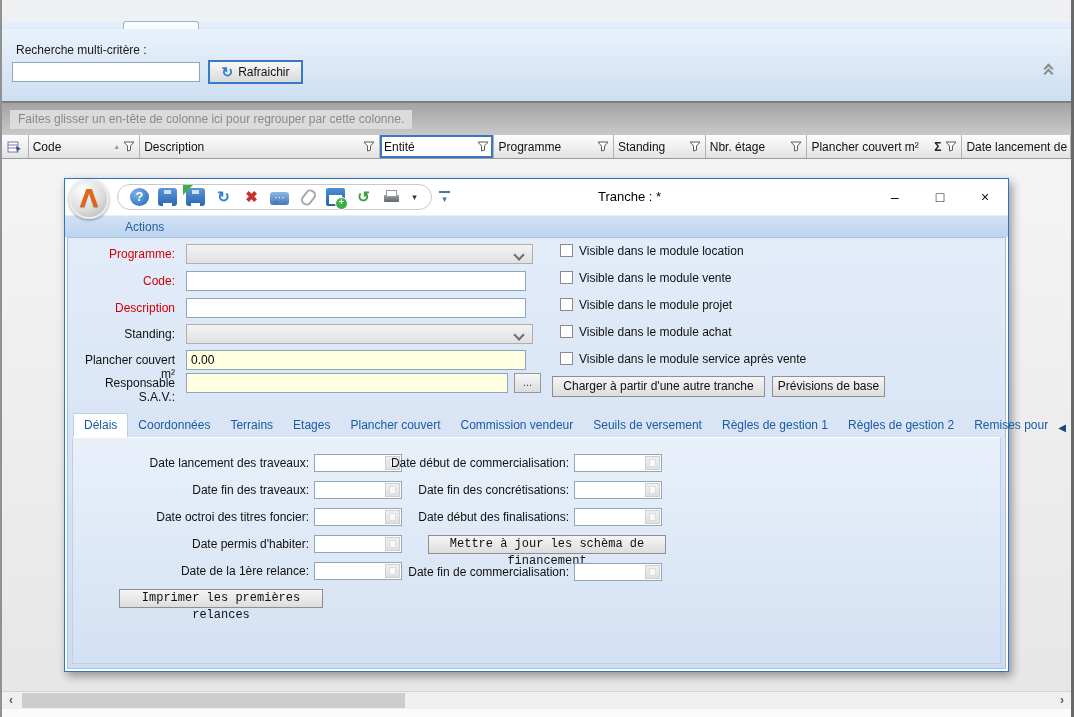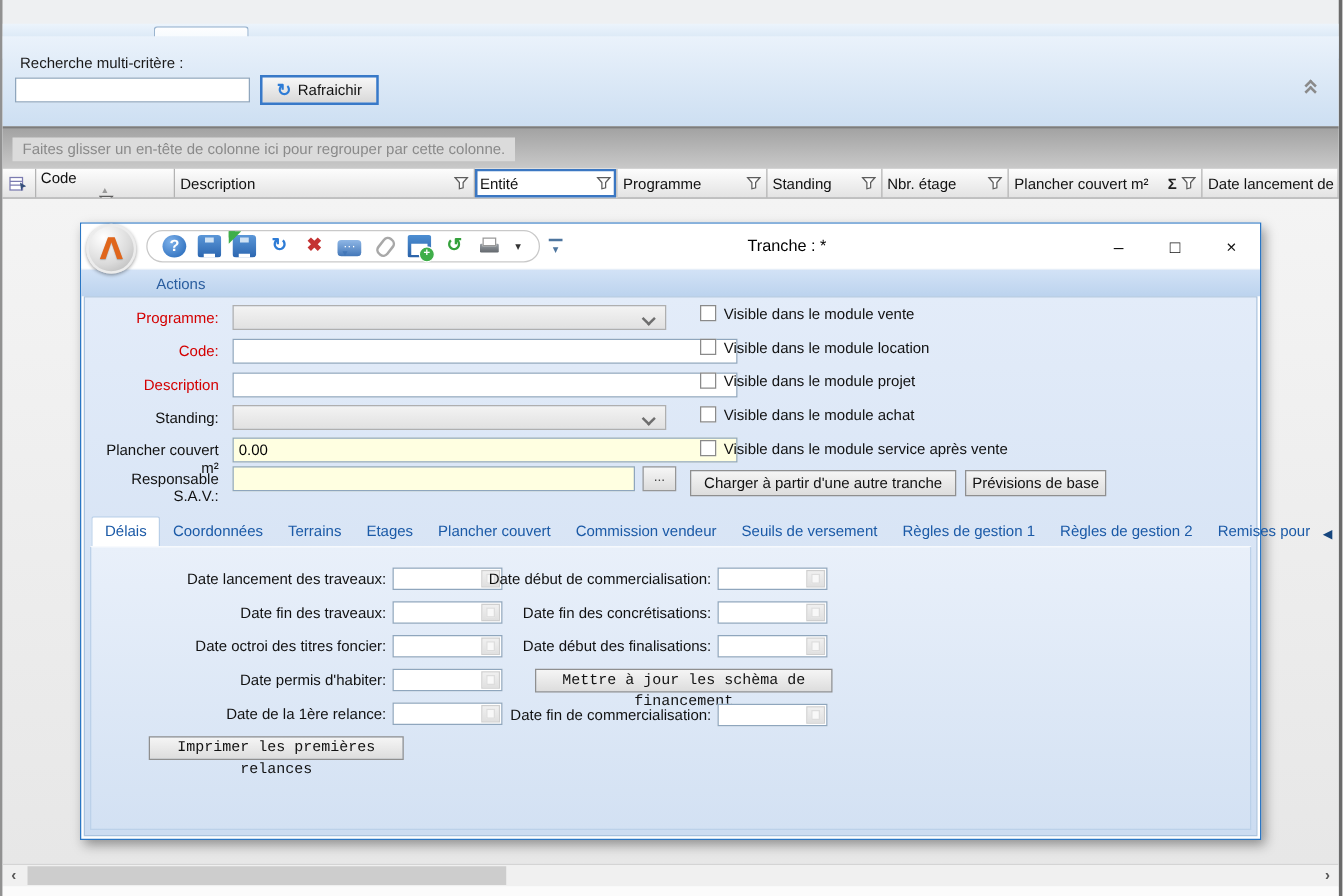--- a/index.html
+++ b/index.html
@@ -113,21 +113,21 @@
   .dlg-content{position:absolute;left:2px;top:58px;right:2px;bottom:2px;
     background:linear-gradient(#e3ecf9,#ccdcf1);border:1px solid #a9c2de;}
 
   .frow{position:absolute;left:0;height:20px;width:100%;}
   .flabel{position:absolute;left:0;top:3px;width:107px;text-align:right;color:#111;}
   .flabel.req{color:#d40000;}
   .combo{position:absolute;left:118px;top:0;width:347px;height:20px;
     background:linear-gradient(#f3f3f3,#e1e1e1);border:1px solid #afafaf;cursor:default;}
   .combo::after{content:"";position:absolute;right:9px;top:6px;width:6px;height:6px;
     border-right:2px solid #6e6e6e;border-bottom:2px solid #6e6e6e;transform:rotate(45deg);}
-  .txt{position:absolute;left:118px;top:0;width:404px;height:20px;border:1px solid #8fa6bd;
+  .txt{position:absolute;left:118px;top:0;width:340px;height:20px;border:1px solid #8fa6bd;
     background:#fff;padding:1px 4px;font:12px "Liberation Sans",sans-serif;}
   .txt.yellow{background:#ffffe1;}
   .txt.short{width:322px;}
   .browse-btn{position:absolute;left:446px;top:0;width:27px;height:20px;
     background:linear-gradient(#f6f6f6,#dcdcdc);border:1px solid #979797;
     text-align:center;line-height:17px;font-size:11px;color:#444;cursor:default;}
 
   .cb-col{position:absolute;left:492px;top:6px;display:flex;flex-direction:column;gap:14px;}
   .cb-row{display:flex;align-items:center;gap:6px;height:13px;}
   .cb{width:13px;height:13px;background:#fff;border:1px solid #8a8a8a;flex:none;cursor:default;}
@@ -190,21 +190,21 @@
     </div>
     <div class="header-row">
       <div class="indicator-cell">
         <svg width="15" height="14" viewBox="0 0 15 14">
           <rect x="1" y="2" width="10" height="10" fill="#fff" stroke="#7b7bb0"></rect>
           <line x1="1" y1="5" x2="11" y2="5" stroke="#7b7bb0"></line>
           <line x1="1" y1="8" x2="11" y2="8" stroke="#7b7bb0"></line>
           <path d="M9 6 l5 3 -3 1 -1 3 z" fill="#35507a"></path>
         </svg>
       </div>
-    <div class="hcell" style="width: 113px; flex-direction: column;">
+    <div class="hcell" style="width: 113px;">
           <span class="hlabel">Code</span>
           <span class="sort-asc-icon">▲</span>
           <span class="filter-icon">
             <svg width="12" height="11" viewBox="0 0 12 11">
               <path d="M1 1h10L7.5 5v4.2L4.5 10V5L1 1z" fill="#fdfdfd" stroke="#5d5d5d"></path>
             </svg>
           </span>
         </div>
         <div class="hcell" style="width: 243px;">
           <span class="hlabel">Description</span>
@@ -314,25 +314,25 @@
           </div>
           <div class="frow" style="top: 135px;">
             <span class="flabel">Responsable S.A.V.:</span>
             <input class="txt yellow short" value="" style="">
             <div class="browse-btn">...</div>
           </div>
         </div>
       <div class="cb-col" id="cb-col">
           <div class="cb-row">
             <span class="cb"></span>
-            <span>Visible dans le module vente</span>
+            <span>Visible dans le module location</span>
           </div>
           <div class="cb-row">
             <span class="cb"></span>
-            <span>Visible dans le module location</span>
+            <span>Visible dans le module vente</span>
           </div>
           <div class="cb-row">
             <span class="cb"></span>
             <span>Visible dans le module projet</span>
           </div>
           <div class="cb-row">
             <span class="cb"></span>
             <span>Visible dans le module achat</span>
           </div>
           <div class="cb-row">

